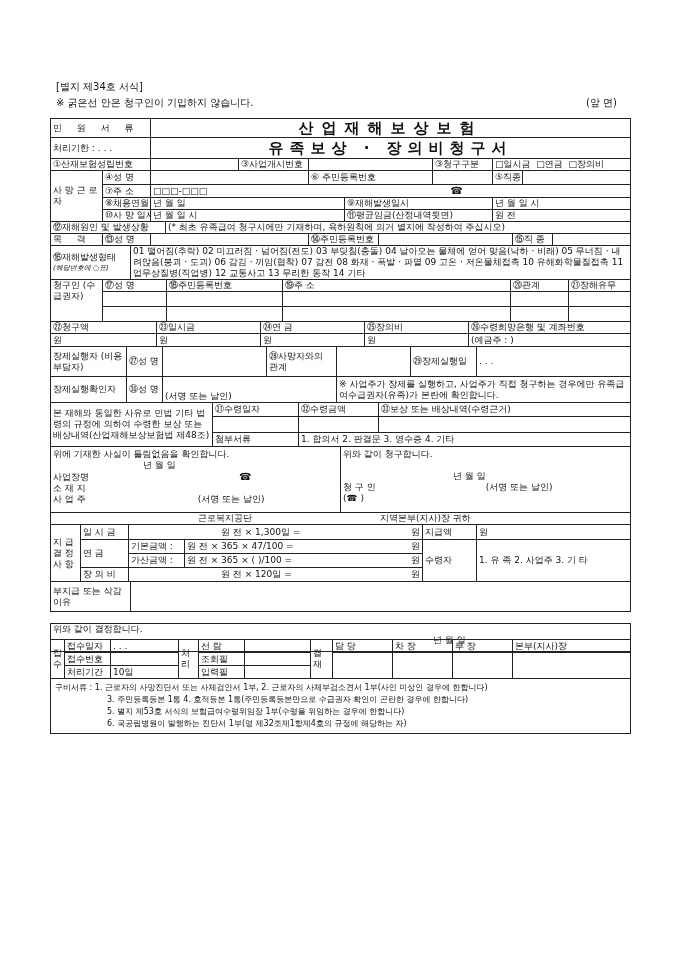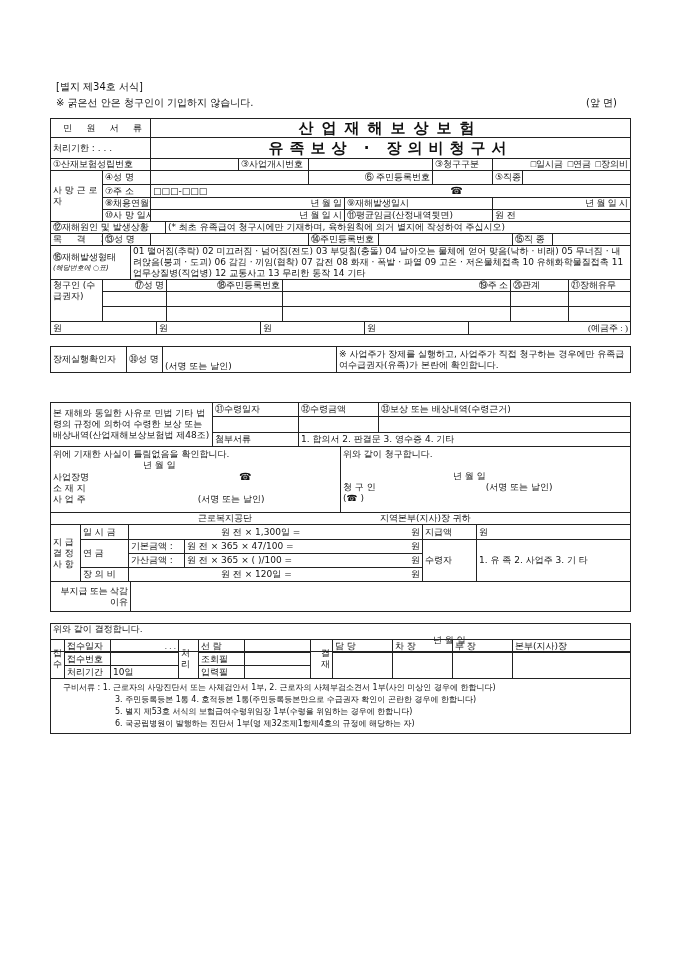--- a/index.html
+++ b/index.html
@@ -2,21 +2,21 @@
 <html><head>
 <meta charset="utf-8">
 <style>
   html, body { margin:0; padding:0; background:#fff; }
   body { width:680px; height:962px; position:relative; font-family:"DejaVu Sans", sans-serif; color:#111; font-size:9px; }
   .hdr1 { position:absolute; left:56px; top:80px; font-size:10px; }
   .hdr2 { position:absolute; left:56px; top:96px; font-size:10px; }
   .hdr3 { position:absolute; left:586px; top:96px; font-size:10px;text-align:center; }
   table { border-collapse:collapse; table-layout:fixed; position:absolute; left:50px; width:580px; }
   td { border:1px solid #222; padding:0 2px; font-size:9px; line-height:11px; vertical-align:middle; overflow:hidden; white-space:nowrap; }
-  .c { text-align:right;font-family:Liberation Serif, serif; } .r { }
+  .c { text-align:left; } .r { }
   .wrap { white-space:normal; }
   .title1 { font-size:15px; font-weight:bold; letter-spacing:8px; text-align:center; }
   .title2 { font-size:15px; font-weight:bold; letter-spacing:6px; text-align:center; }
   .seal { font-size:10px; }
   .sp { letter-spacing:6px; }
   .small { font-size:7px;font-style:italic; }
 </style>
 </head>
 <body>
 
@@ -199,20 +199,27 @@
 
 <table style="top:321px;">
   <colgroup>
       <col style="width:106px">
       <col style="width:104px">
       <col style="width:104px">
       <col style="width:104px">
       <col style="width:162px">
     </colgroup>
   <tbody>
+      <tr style="height:12px">
+    <td class="c">㉒청구액</td>
+    <td class="c">㉓일시금</td>
+    <td class="c">㉔연 금</td>
+    <td class="c">㉕장의비</td>
+    <td class="c">㉖수령희망은행 및 계좌번호</td>
+  </tr>
   <tr style="height:13px">
     <td class="r">원</td>
     <td class="r">원</td>
     <td class="r">원</td>
     <td class="r">원</td>
     <td class="c">(예금주 :                )</td>
   </tr>
 </tbody>
   </table>
 
@@ -220,20 +227,29 @@
   <colgroup>
       <col style="width:76px">
       <col style="width:36px">
       <col style="width:104px">
       <col style="width:70px">
       <col style="width:74px">
       <col style="width:66px">
       <col style="width:154px">
     </colgroup>
   <tbody>
+      <tr style="height:30px">
+    <td class="wrap">장제실행자 (비용부담자)</td>
+    <td>㉗성 명</td>
+    <td></td>
+    <td class="wrap">㉘사망자와의 관계</td>
+    <td></td>
+    <td>㉙장제실행일</td>
+    <td class="r">.       .       .</td>
+  </tr>
   <tr style="height:26px">
     <td>장제실행확인자</td>
     <td>㉚성 명</td>
     <td colspan="2" class="r" style="vertical-align:bottom">(서명 또는 날인)</td>
     <td colspan="3" class="wrap" style="border-left:none">※ 사업주가 장제를 실행하고, 사업주가 직접 청구하는 경우에만 유족급여수급권자(유족)가 본란에 확인합니다.</td>
   </tr>
 </tbody>
   </table>
 
 <table style="top:402px;">
@@ -409,21 +425,21 @@
   </tr>
 </tbody>
   </table>
 
 <table style="top:678px;">
   <colgroup>
       <col style="width:580px">
     </colgroup>
   <tbody>
       <tr style="height:54px">
-    <td style="vertical-align:top; padding:3px 12px; line-height:12px; font-size:8px;">
+    <td style="vertical-align:top; padding:3px 4px; line-height:12px; font-size:8px;">
       <div><span>구비서류 :</span> <span>1. 근로자의 사망진단서 또는 사체검안서 1부,   2. 근로자의 사체부검소견서 1부(사인 미상인 경우에 한합니다)</span></div>
       <div style="padding-left:52px">3. 주민등록등본 1통          4. 호적등본 1통(주민등록등본만으로 수급권자 확인이 곤란한 경우에 한합니다)</div>
       <div style="padding-left:52px">5. 별지 제53호 서식의 보험급여수령위임장 1부(수령을 위임하는 경우에 한합니다)</div>
       <div style="padding-left:52px">6. 국공립병원이 발행하는 진단서 1부(영 제32조제1항제4호의 규정에 해당하는 자)</div>
     </td>
   </tr>
 </tbody>
   </table>
 
 </body></html>

